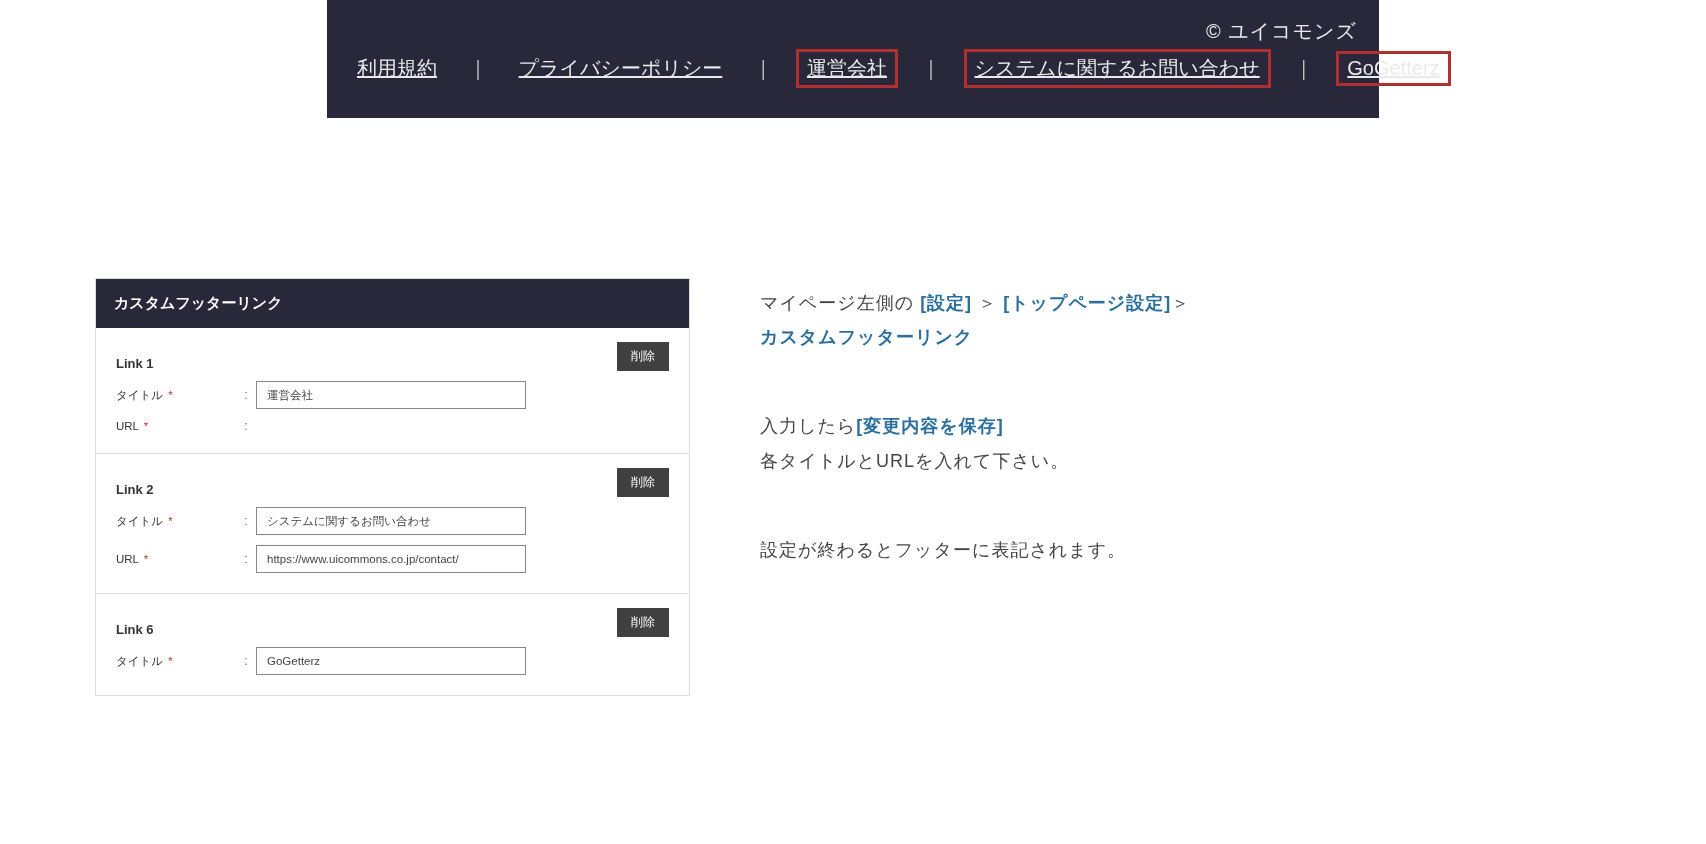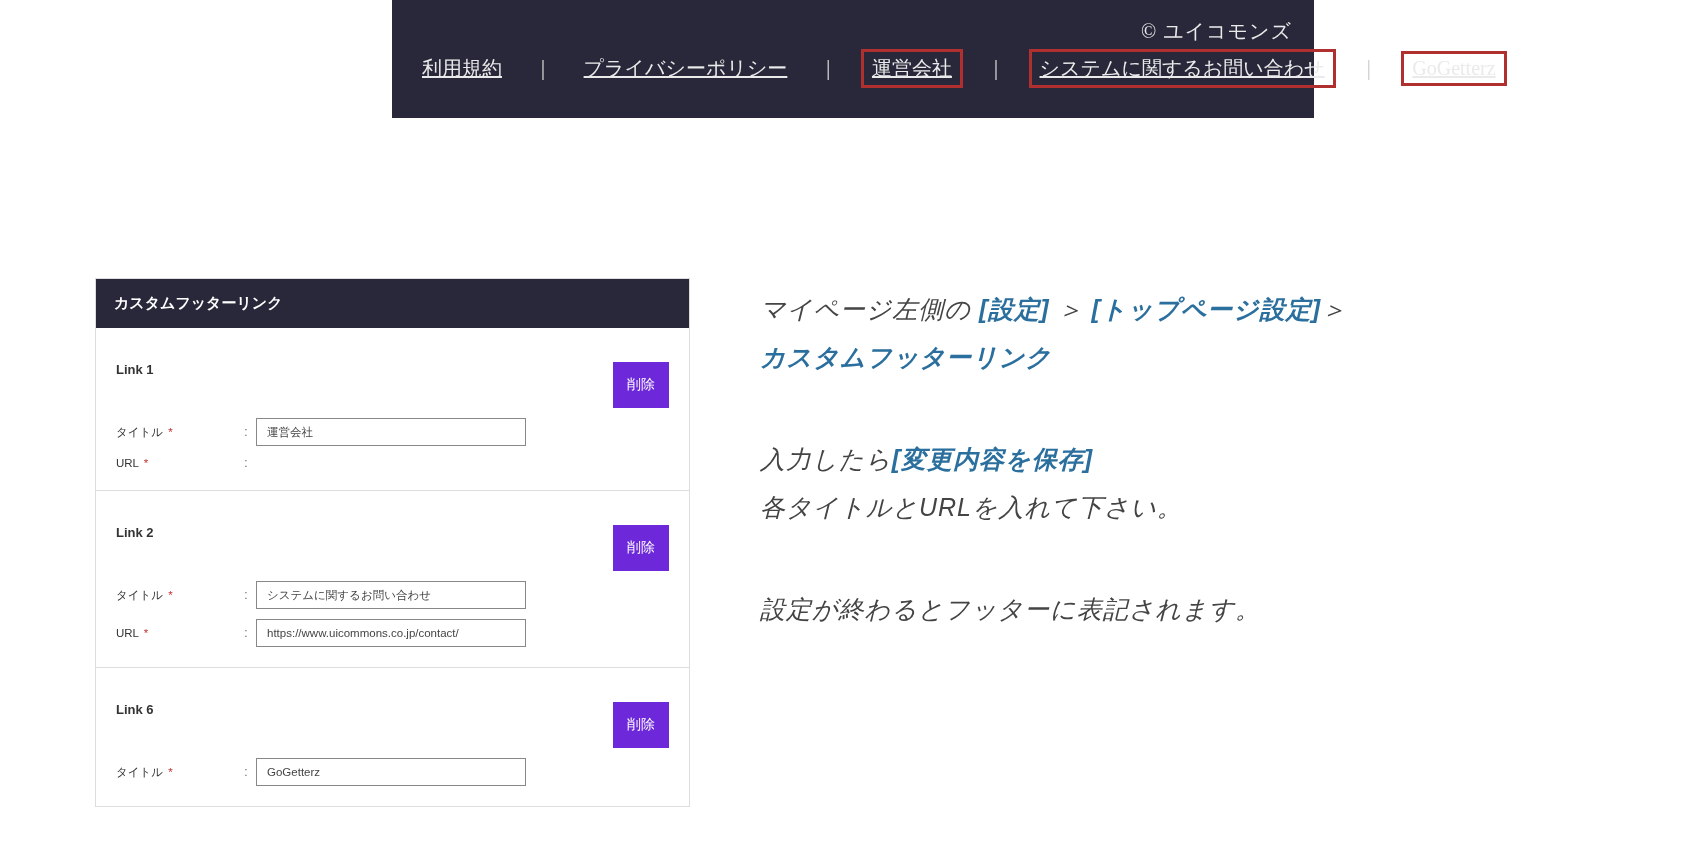--- a/index.html
+++ b/index.html
@@ -23,23 +23,22 @@
 
     
     .footer-preview-wrap {
       display: flex;
       justify-content: center;
       padding: 0 200px 40px 200px;
     }
     .footer-preview {
       background: #28283a;
       padding: 18px 22px 30px 22px;
-      width: 922px;
+      width: 1052px;
       position: relative;
-      font-family: Liberation Serif, serif;
     }
     .copyright {
       color: #eaeaea;
       font-size: 20px;
       text-align: right;
       margin-bottom: 4px;
       letter-spacing: 1px;
     }
     .footer-links {
       display: flex;
@@ -80,35 +79,34 @@
       font-weight: 600;
       padding: 15px 18px;
     }
     .link-block {
       padding: 14px 20px 20px 20px;
       border-bottom: 1px solid #ddd;
     }
     .link-top {
       display: flex;
       justify-content: space-between;
-      align-items: flex-start;
+      align-items: flex-end;
       margin-bottom: 10px;
-      margin-top: 20px;
     }
     .link-title {
       font-size: 13px;
       font-weight: 700;
       color: #333;
     }
     .delete-btn {
-      background: #6d28d9;
+      background: #404040;
       color: #fff;
       border: none;
-      font-size: 14px;
-      padding: 14px 14px;
+      font-size: 12px;
+      padding: 6px 14px;
       cursor: pointer;
     }
     .field-row {
       display: flex;
       align-items: center;
       margin-top: 10px;
     }
     .field-label {
       width: 120px;
       font-size: 11.5px;
@@ -120,25 +118,24 @@
       flex: 0 0 270px;
       border: 1px solid #888;
       padding: 7px 10px;
       font-size: 11.5px;
       color: #444;
       background: #fff;
     }
 
     
     .copy-line {
-      font-size: 25px;
+      font-size: 18px;
       line-height: 1.9;
       color: #444;
       letter-spacing: 1px;
-      font-style: italic;
     }
     .copy-para { margin-bottom: 55px; }
     .hl { color: #2a6f9d; font-weight: 700; }
   </style>
 </head>
 <body>
 
 <div class="container">
 
 

